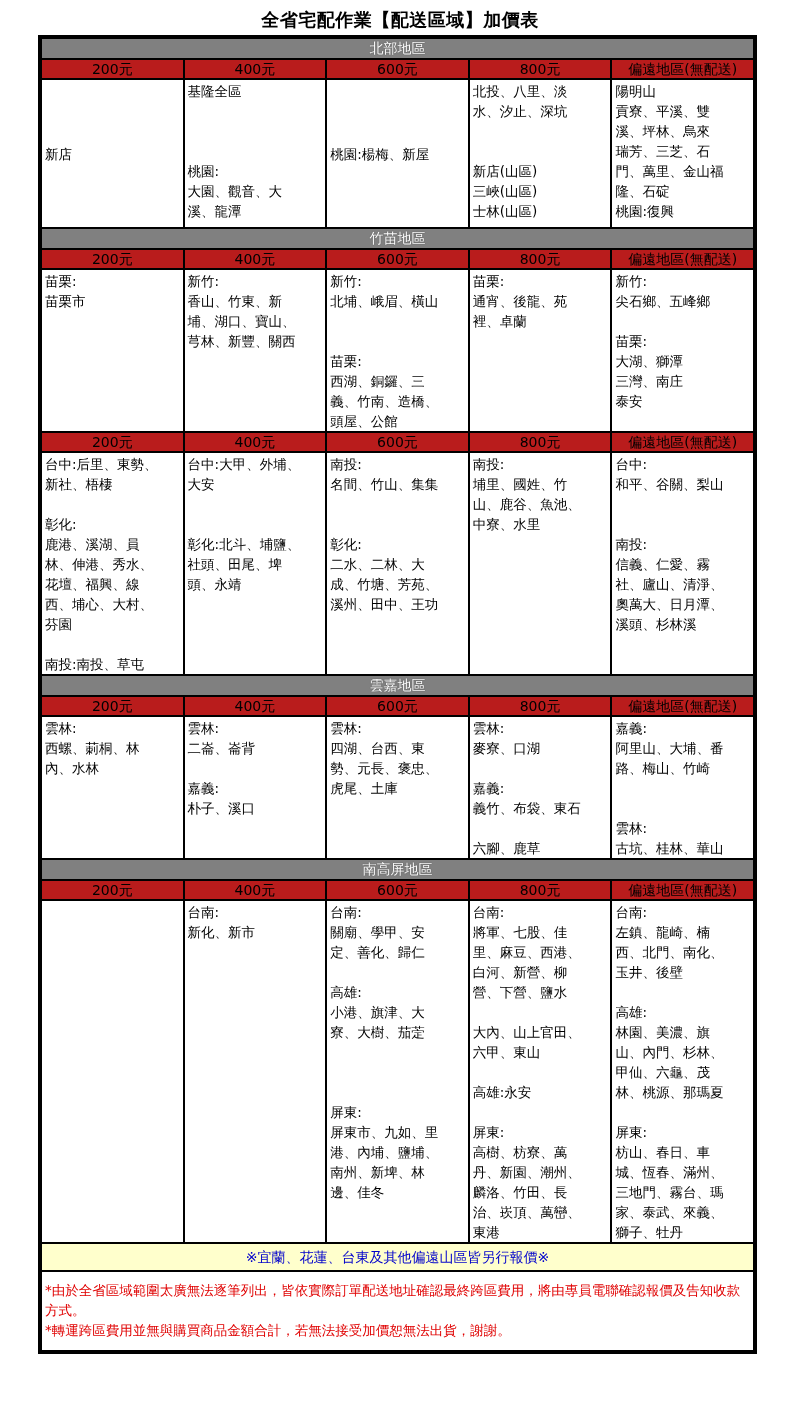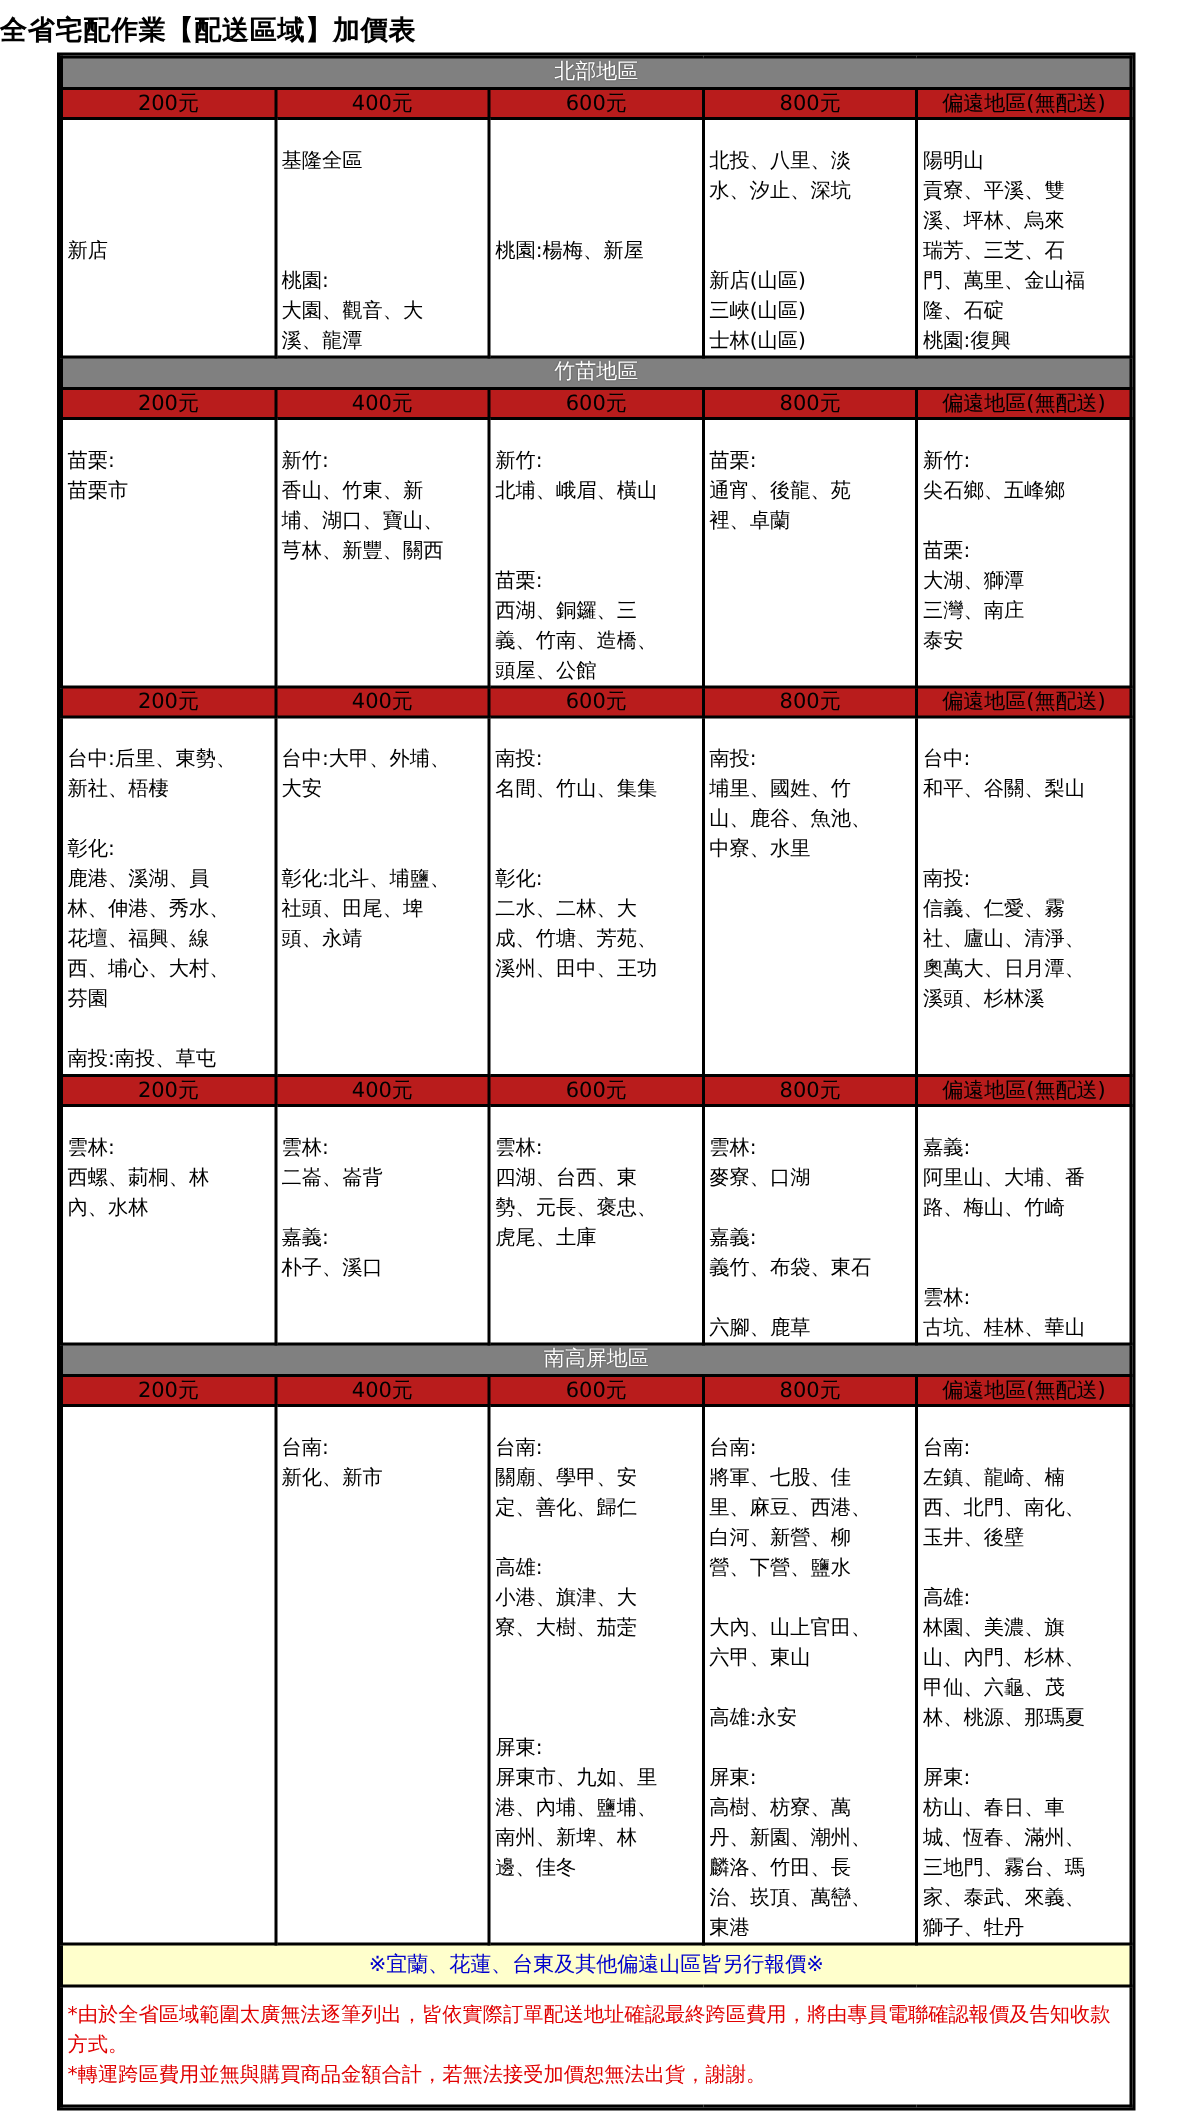--- a/index.html
+++ b/index.html
@@ -1,23 +1,23 @@
 <!DOCTYPE html>
 <html><head>
 <meta charset="utf-8">
 <style>
   html, body { margin: 0; padding: 0; background: #ffffff; }
   body { width: 800px; height: 1410px; position: relative; font-family: "DejaVu Sans", "Liberation Sans", sans-serif; color: #000; }
-  .title { position: absolute; left: 0; top: 8px; width: 800px; font-size: 18px; font-weight: bold; letter-spacing: 0.5px; }
+  .title { position: absolute; left: 0; top: 8px; width: 800px; text-align: center; font-size: 18px; font-weight: bold; letter-spacing: 0.5px; }
   .sheet { position: absolute; left: 38px; top: 35px; width: 719px; border: 2px solid #000; box-sizing: border-box; }
   table { border-collapse: collapse; width: 100%; table-layout: fixed; }
   td { border: 2px solid #000; padding: 0 3px; vertical-align: top; font-size: 13.5px; line-height: 20px; }
   .region td { background: #808080; color: #fff; font-weight: normal; text-align: center; height: 19px; line-height: 19px; font-size: 14px; text-shadow: 0 0 1px #333; }
   .price td { background: #b91c1c; text-align: center; height: 18px; line-height: 18px; font-size: 14px; padding: 0; margin-top: 22px; }
-  .body td { background: #fff; white-space: pre-line; padding-top: 17px; }
+  .body td { background: #fff; white-space: pre-line; padding-top: 1px; }
   .mid { vertical-align: middle !important; }
   .remote-note td { background: #ffffcc; color: #0000cc; font-weight: normal; text-align: center; font-size: 14px; height: 26px; line-height: 26px; }
   .disclaimer td { color: #e00000; font-size: 13.5px; line-height: 20px; padding: 8px 3px 10px 3px; background:#fff; }
   .disclaimer p { margin: 0; }
 </style>
 </head>
 <body>
 
 <div class="title">全省宅配作業【配送區域】加價表</div>
 
@@ -147,20 +147,23 @@
 和平、谷關、梨山
 
 
 南投:
 信義、仁愛、霧
 社、廬山、清淨、
 奧萬大、日月潭、
 溪頭、杉林溪</td>
   </tr>
 
+  <tr class="region">
+    <td colspan="5">雲嘉地區</td>
+  </tr>
   <tr class="price">
     <td>200元</td>
     <td>400元</td>
     <td>600元</td>
     <td>800元</td>
     <td>偏遠地區(無配送)</td>
   </tr>
   <tr class="body" style="height:129px">
     <td>雲林:
 西螺、莿桐、林

